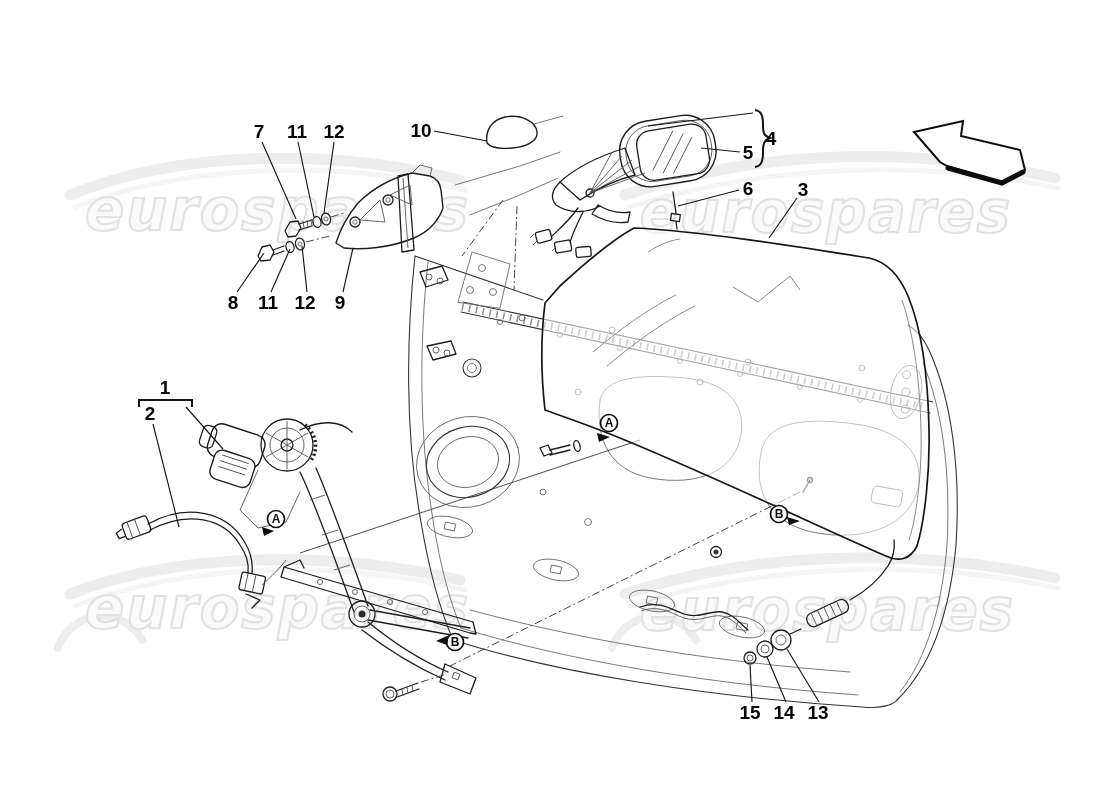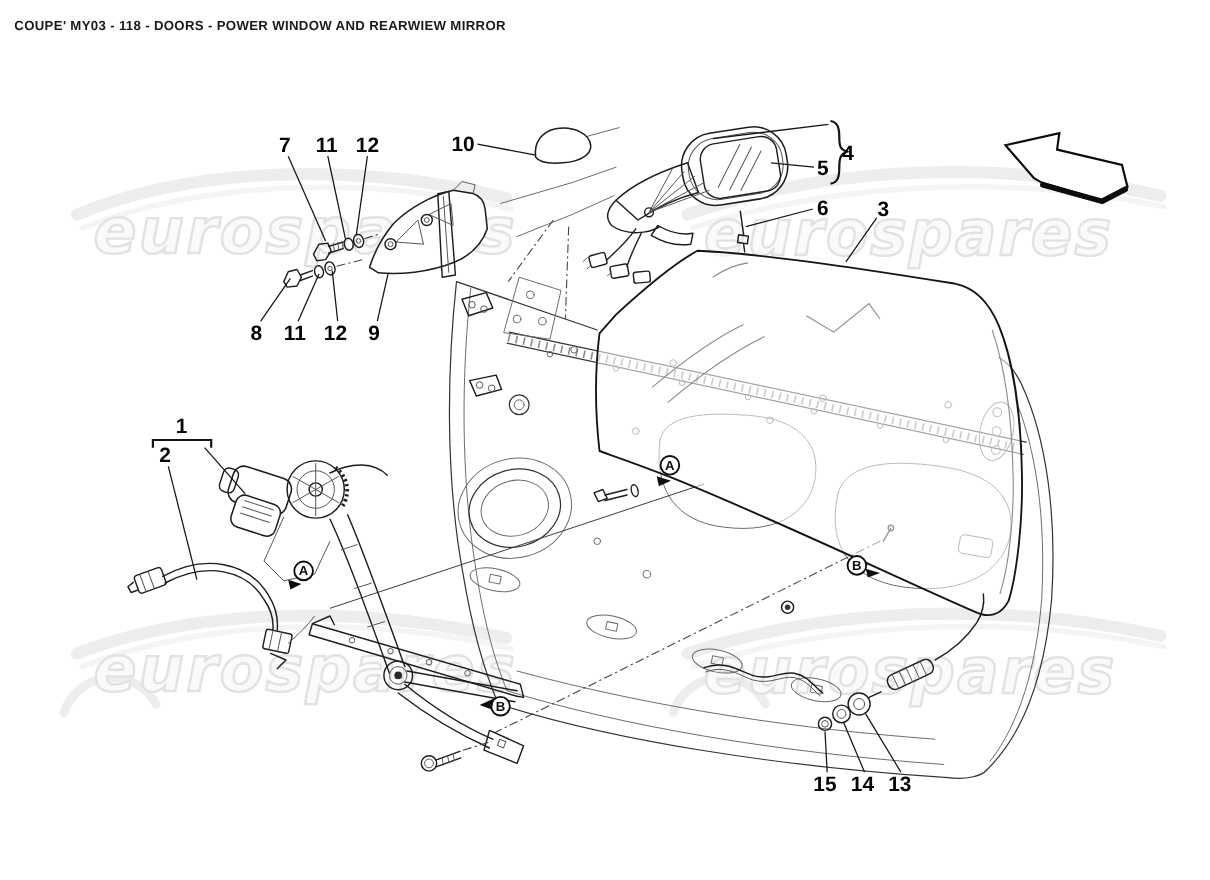--- a/index.html
+++ b/index.html
@@ -29,21 +29,20 @@
   .marker-circle{fill:#fff;stroke:#0e0e0e;stroke-width:1.7;}
   .marker-letter{font:bold 12px "Liberation Sans",sans-serif;fill:#0e0e0e;text-anchor:middle;}
   .tri{fill:#0e0e0e;stroke:none;}
   .bigarrow{fill:#fff;stroke:#0c0c0c;stroke-width:2;stroke-linejoin:miter;}
   .bigarrow-shadow{fill:none;stroke:#0c0c0c;stroke-width:5;stroke-linecap:round;}
 </style>
 </head>
 <body>
 
 <div class="stage">
-  <div class="title">COUPE' MY03 - 118 - DOORS - POWER WINDOW AND REARWIEW MIRROR</div>
 
   <svg width="1100" height="800" viewBox="0 0 1100 800">
 
     <g id="wm-layer">
       <path class="swoosh" stroke-width="11" d="M70,195 C180,150 330,148 460,180"></path>
       <path class="swoosh2" stroke-width="5" d="M75,207 C190,163 340,160 465,190"></path>
       <path class="swoosh" stroke-width="11" d="M625,195 C760,148 920,146 1055,178"></path>
       <path class="swoosh2" stroke-width="5" d="M630,207 C770,163 930,160 1058,188"></path>
       <path class="swoosh" stroke-width="11" d="M70,594 C180,552 330,550 460,580"></path>
       <path class="swoosh2" stroke-width="5" d="M75,606 C190,562 340,560 465,590"></path>

